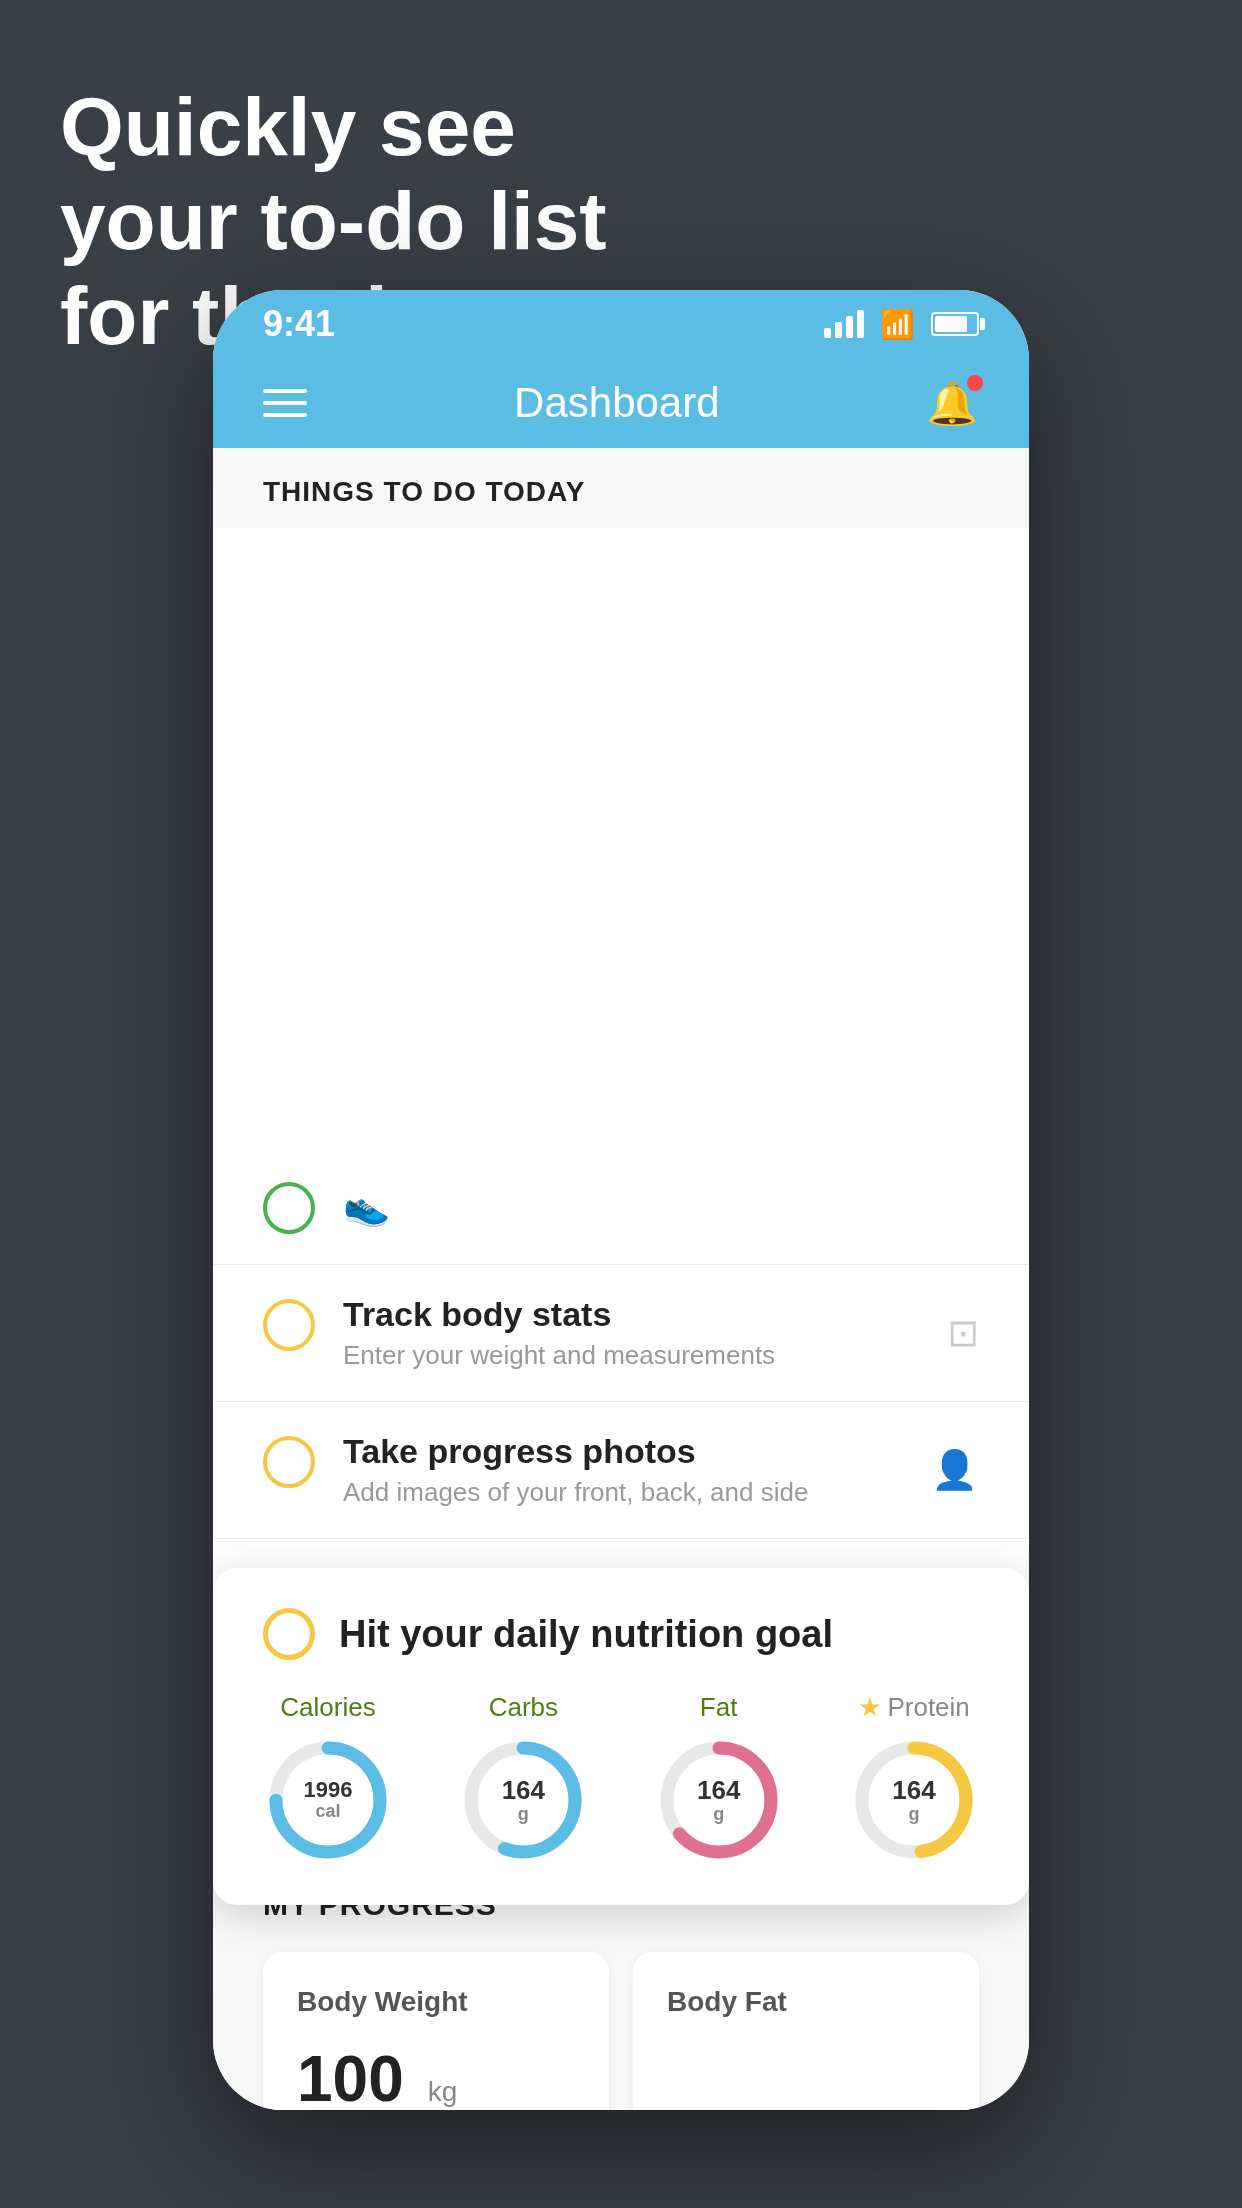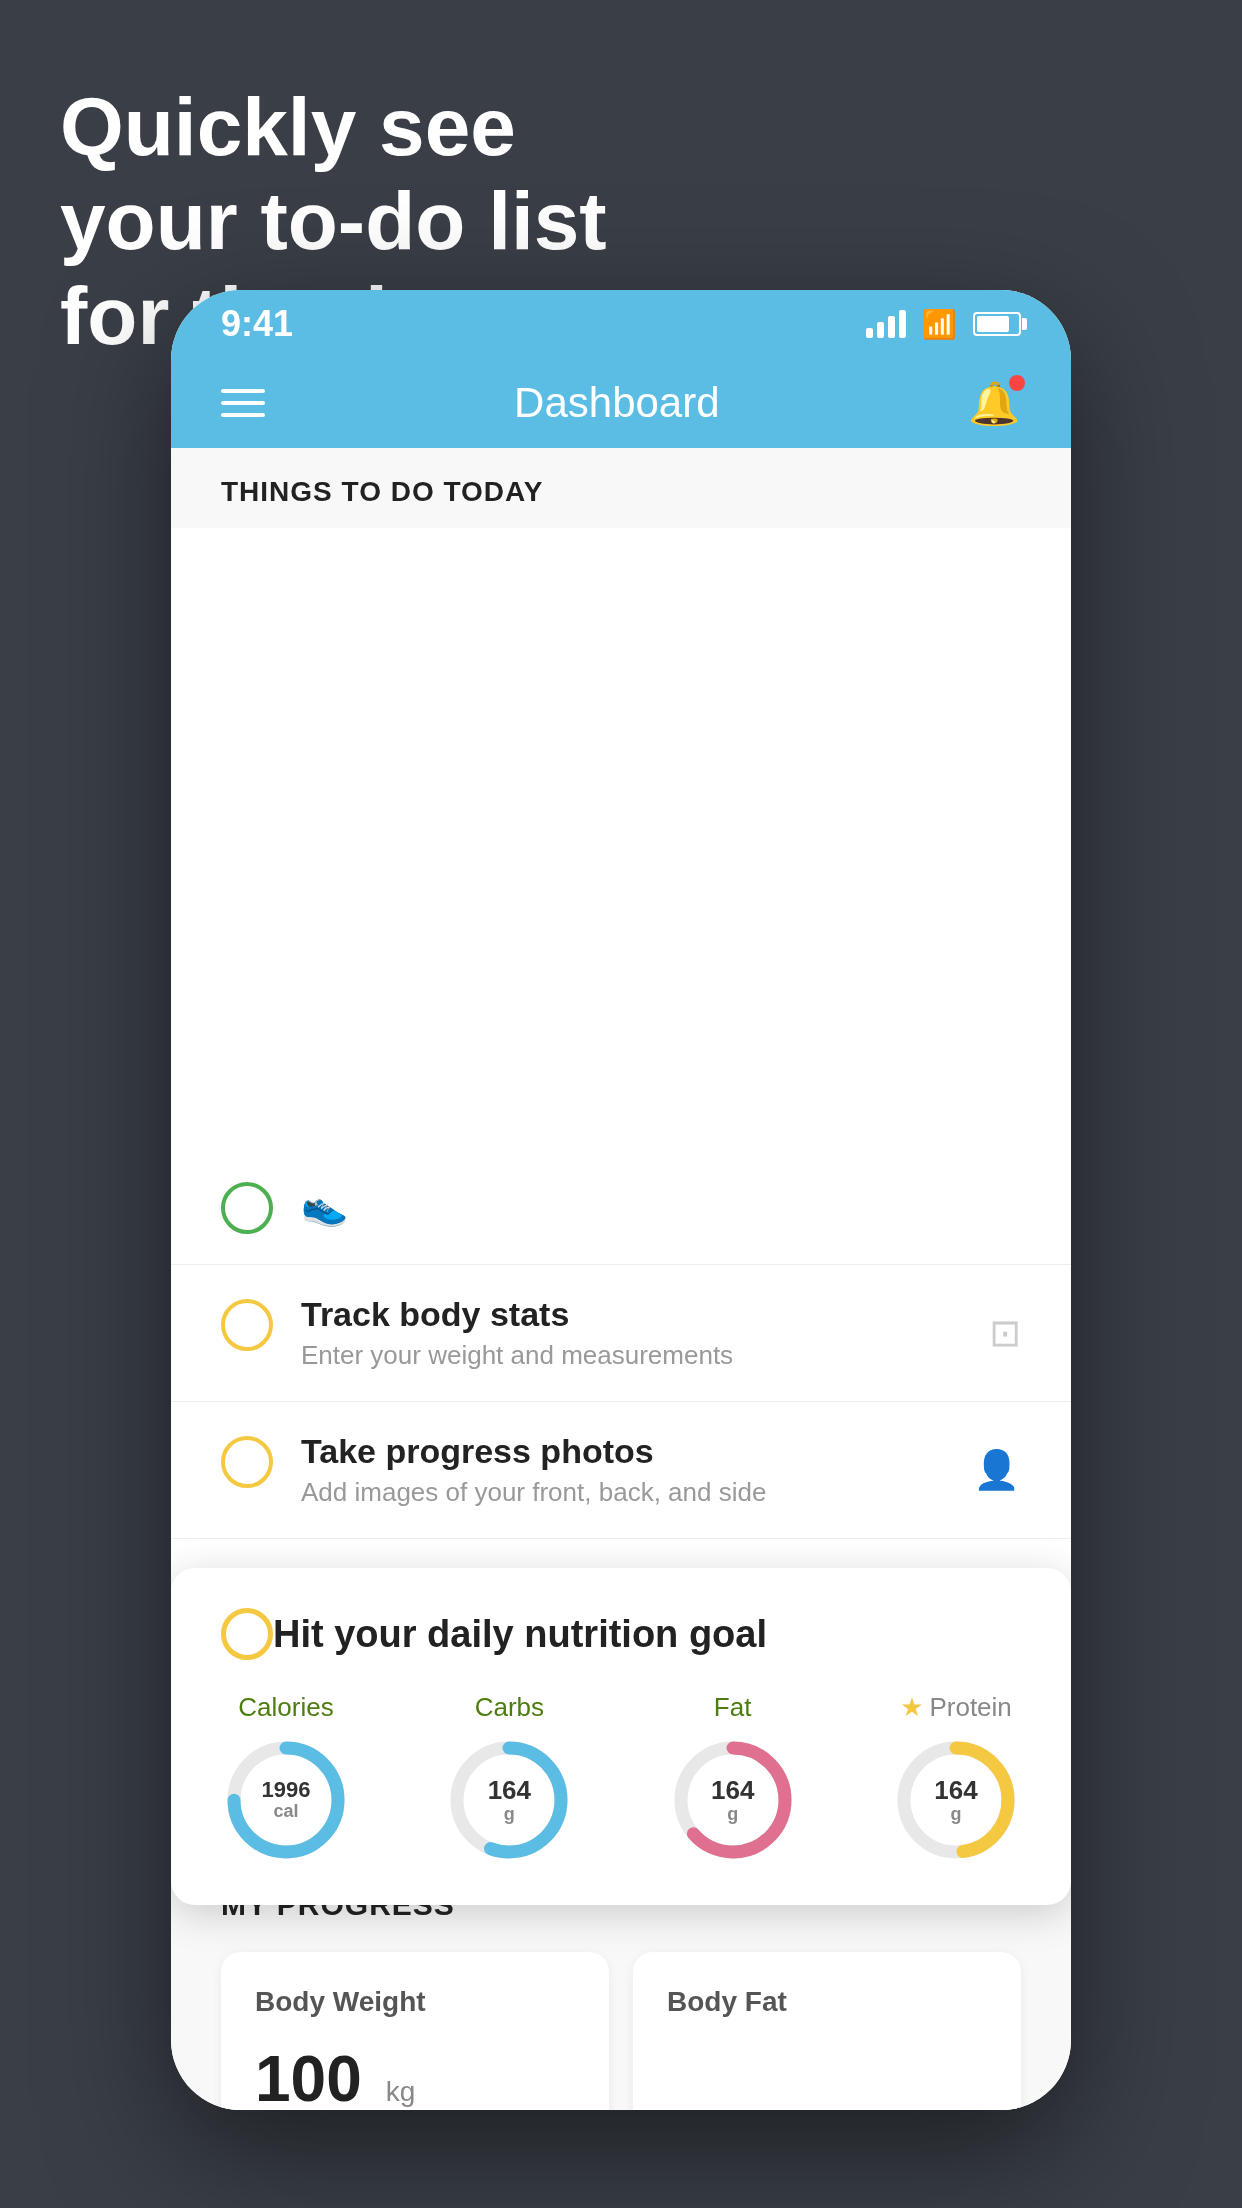--- a/index.html
+++ b/index.html
@@ -25,21 +25,21 @@
       line-height: 1.15;
       z-index: 1;
     }
 
     
     .phone-container {
       position: absolute;
       top: 290px;
       left: 50%;
       transform: translateX(-50%);
-      width: 900px;
+      width: 816px;
       height: 1820px;
       background: #ffffff;
       border-radius: 70px;
       overflow: hidden;
       box-shadow: 0 40px 120px rgba(0,0,0,0.5);
       z-index: 2;
     }
 
     
     .status-bar {
@@ -175,20 +175,21 @@
       border-radius: 24px;
       box-shadow: 0 8px 40px rgba(0,0,0,0.18);
       padding: 40px 50px;
       z-index: 10;
       margin: 0 20px;
     }
 
     .card-title-row {
       display: flex;
       align-items: center;
+      gap: 24px;
       margin-bottom: 32px;
     }
 
     .circle-check {
       width: 52px;
       height: 52px;
       border-radius: 50%;
       border: 5px solid #f5c842;
       flex-shrink: 0;
     }

